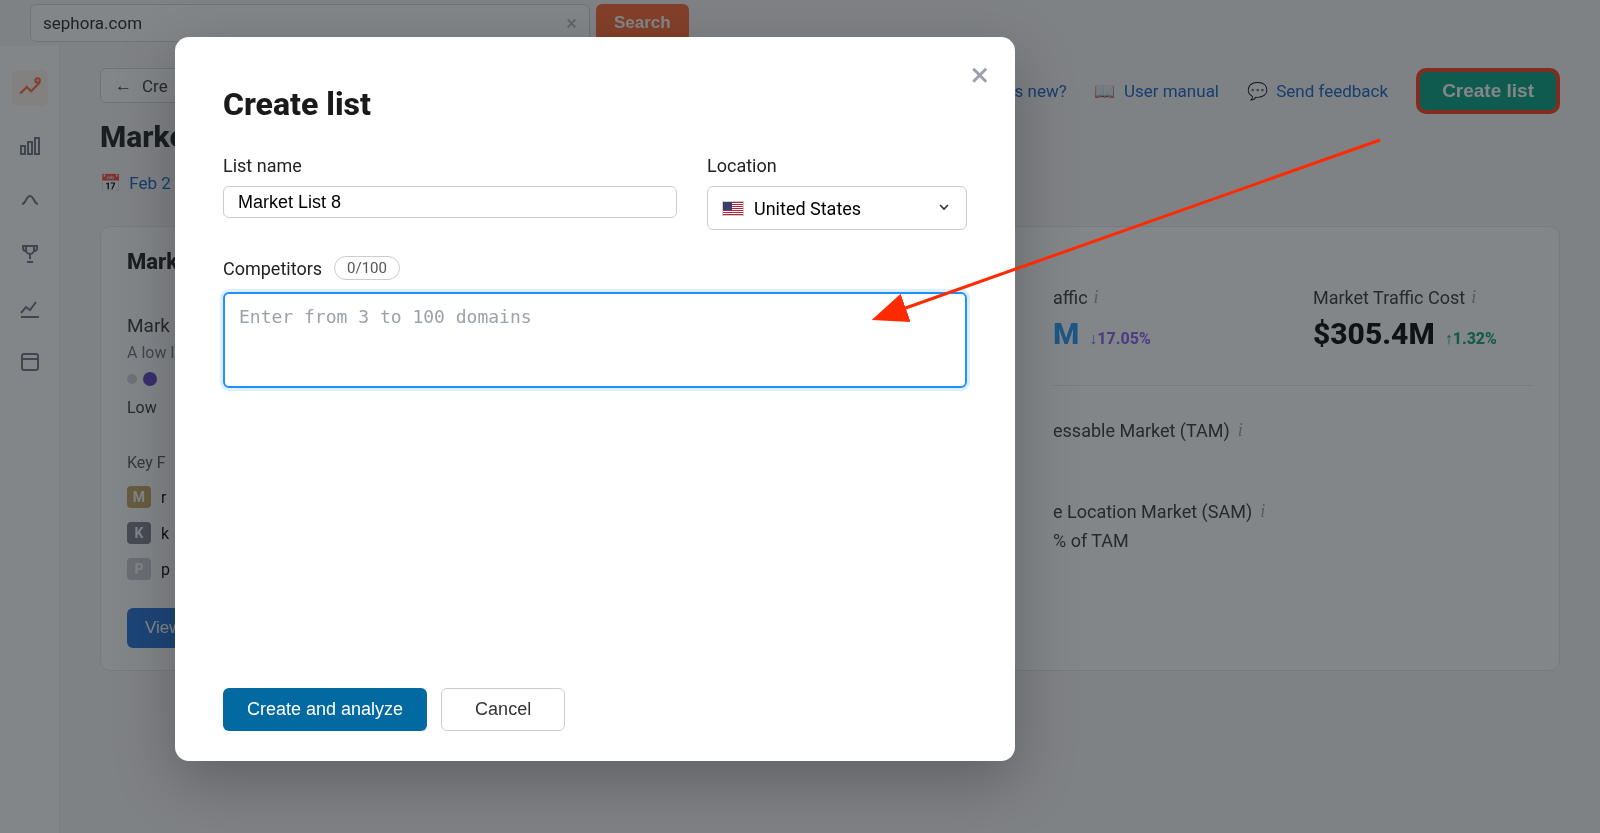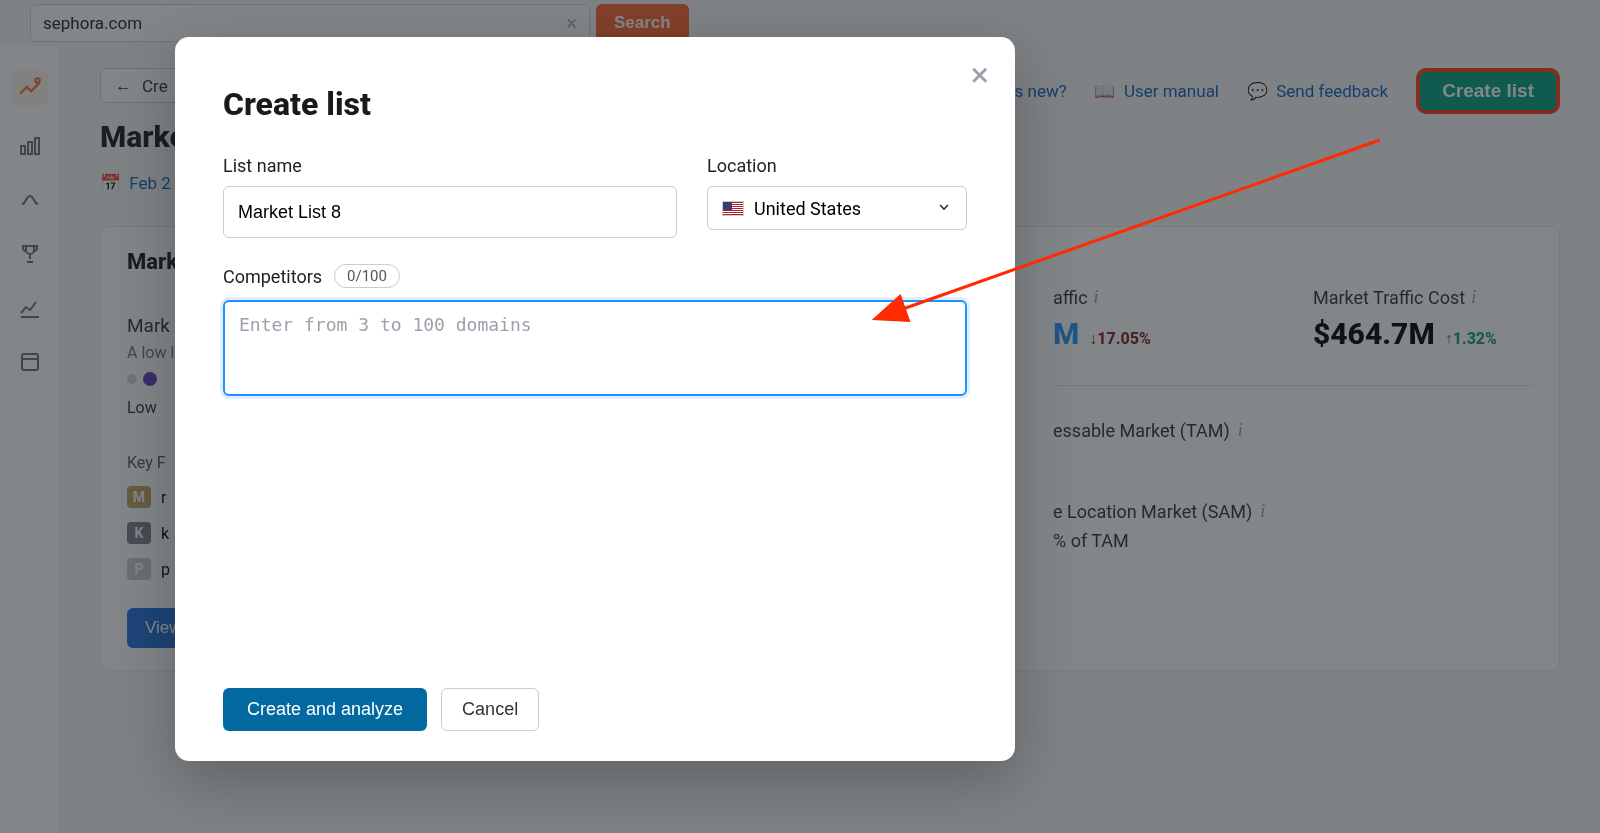--- a/index.html
+++ b/index.html
@@ -179,21 +179,21 @@
       width: 480px;
     }
     .metrics-flex {
       display: flex;
       gap: 40px;
     }
     .metric-box { flex: 1;}
     .metric-head { font-size: 18px; color: #333; display:flex;align-items:center;gap:6px;}
     .metric-val { font-size: 30px; font-weight: 800; margin-top: 8px; display:flex;align-items:baseline;gap:10px;}
     .metric-m { color:#2196f3;}
-    .delta-down { color:#7f1d1d; font-size:16px;}
+    .delta-down { color:#8b5cf6; font-size:16px;}
     .delta-up { color:#0d9f6e; font-size:16px;}
     .divider-line { border-top:1px solid #e2e5ea; margin: 34px 0;}
     .tam-row { font-size: 18px; color: #333; display:flex;align-items:center;gap:8px; margin-top:8px;}
     .info-i { color:#9aa1ab; font-style: italic; font-family: serif; }
 
     
     .overlay {
       position: absolute;
       top:0;left:0;right:0;bottom:0;
       background: rgba(30,34,40,0.55);
@@ -226,21 +226,21 @@
     .field-row {
       display: flex;
       gap: 30px;
       margin-bottom: 26px;
     }
     .field { flex: 1;}
     .field-loc { flex: 0 0 260px;}
     .field-label { font-size: 18px; color: #222; margin-bottom: 10px;}
     .text-input {
       width: 100%;
-      height: 52px;
+      height: 32px;
       border: 1px solid #c7cdd6;
       border-radius: 6px;
       padding: 0 14px;
       font-size: 18px;
       background: #fff;
     }
     .select-like {
       width: 100%;
       height: 44px;
       border: 1px solid #c7cdd6;
@@ -307,21 +307,21 @@
       padding: 10px 24px;
       font-size: 18px;
       font-weight: 400;
       cursor: pointer;
     }
     .btn-secondary {
       background: #fff;
       color: #333;
       border: 1px solid #c7cdd6;
       border-radius: 6px;
-      padding: 10px 20px;
+      padding: 10px 33px;
       font-size: 18px;
       cursor: pointer;
     }
     .arrow-annotation {
       position: absolute;
       z-index: 25;
       pointer-events: none;
     }
   </style>
 </head>
@@ -446,21 +446,21 @@
                   <span class="metric-m">M</span>
                   <span class="delta-down">↓17.05%</span>
                 </div>
             </div>
             <div class="metric-box">
               <div class="metric-head">
                   <span>Market Traffic Cost</span>
                   <span class="info-i">i</span>
                 </div>
               <div class="metric-val">
-                  <span>$464.7M</span>
+                  <span>$305.4M</span>
                   <span class="delta-up">↑1.32%</span>
                 </div>
             </div>
           </div>
           <div class="divider-line"></div>
           <div class="tam-row">
               <span>essable Market (TAM)</span>
               <span class="info-i">i</span>
             </div>
           <div class="tam-row" style="margin-top:60px;">

